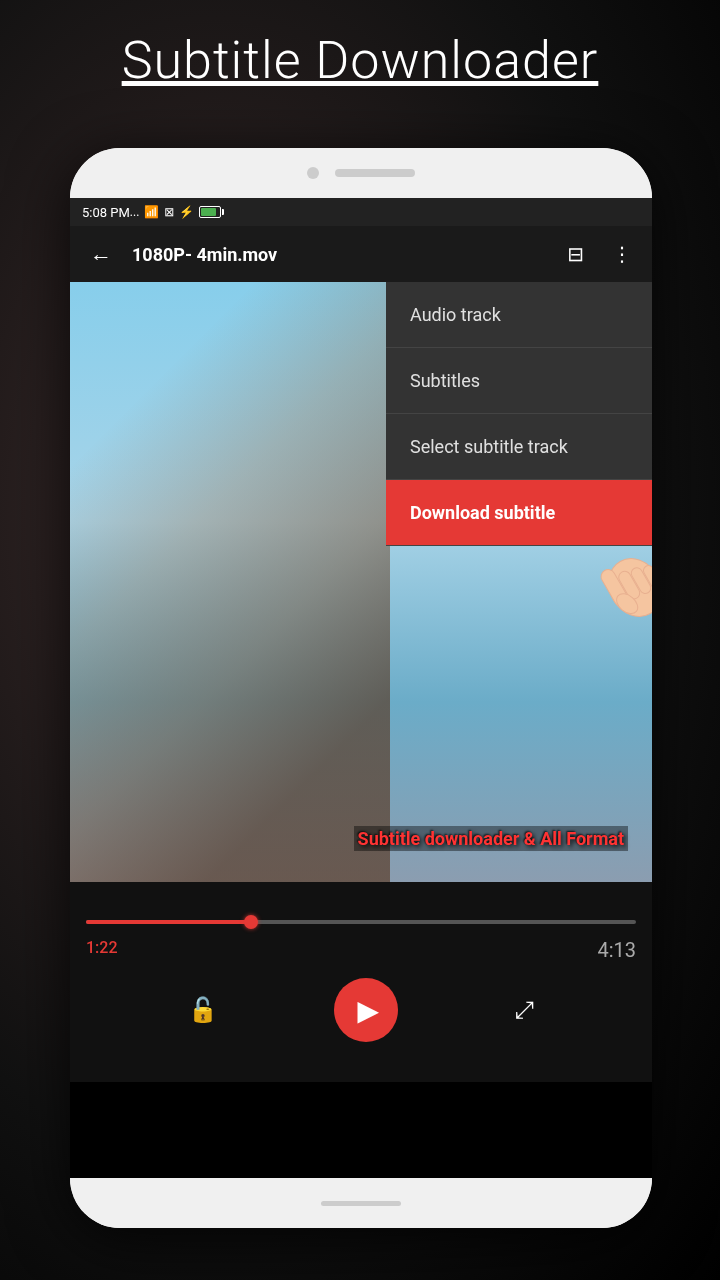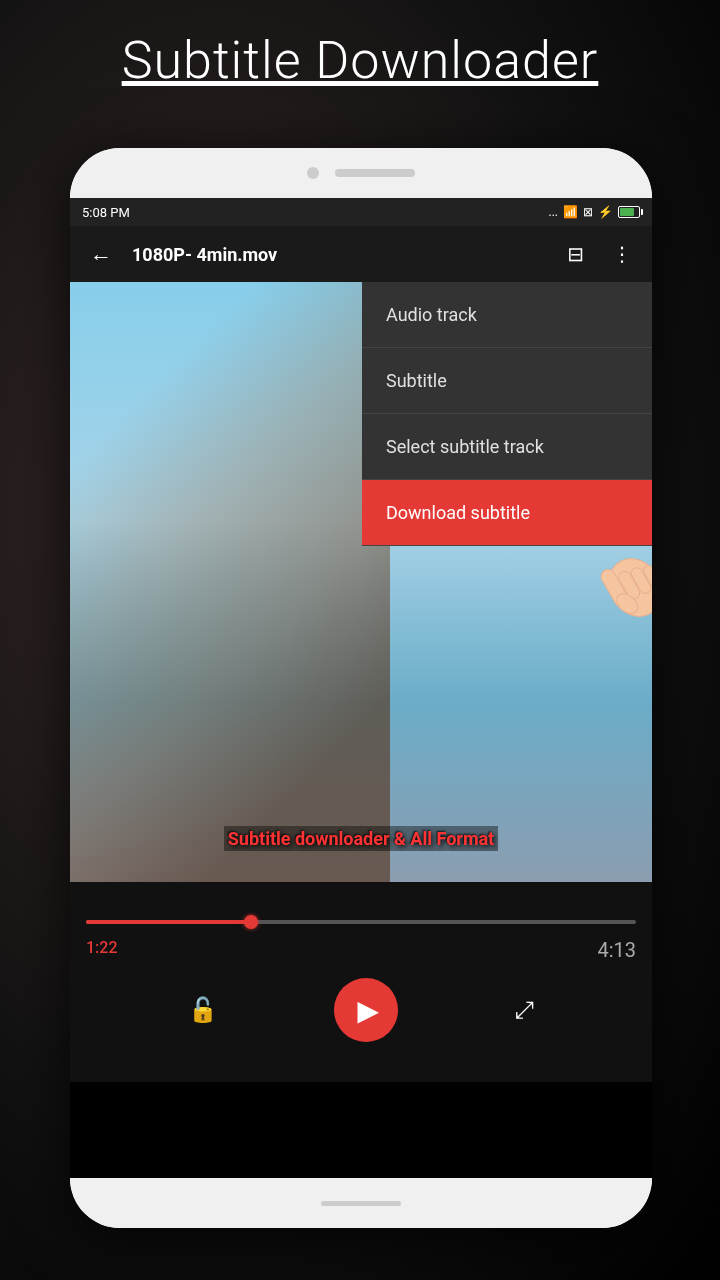--- a/index.html
+++ b/index.html
@@ -77,21 +77,20 @@
       position: relative;
       overflow: hidden;
     }
 
     
     .status-bar {
       height: 28px;
       background: #222;
       display: flex;
       align-items: center;
-      justify-content: space-between;
       padding: 0 12px;
       color: #fff;
       font-size: 13px;
     }
     .status-right {
       display: flex;
       align-items: center;
       gap: 5px;
       font-size: 12px;
     }
@@ -171,55 +170,56 @@
       width: 55%;
       height: 100%;
       background: linear-gradient(135deg, transparent 20%, rgba(150,100,60,0.3) 40%, rgba(120,80,50,0.5) 60%, rgba(90,60,40,0.7) 80%);
     }
 
     
     .subtitle-overlay {
       position: absolute;
       bottom: 30px;
       left: 0; right: 0;
-      text-align: center;
-      padding: 0 32px;
+      text-align: right;
+      padding: 0 24px;
     }
     .subtitle-text {
       color: #ff3333;
       font-size: 18px;
       font-weight: 700;
       text-shadow: 2px 2px 4px rgba(0,0,0,0.8), -1px -1px 2px rgba(0,0,0,0.8);
       line-height: 1.5;
     }
     .subtitle-text span {
       background: rgba(0,0,0,0.4);
       padding: 2px 4px;
     }
 
     
     .dropdown-menu {
       position: absolute;
       top: 0;
       right: 0;
-      width: 290px;
+      width: 266px;
       background: #333;
       z-index: 10;
       border-radius: 0 0 0 4px;
     }
     .dropdown-item {
       padding: 22px 24px;
       color: #e0e0e0;
       font-size: 18px;
       cursor: pointer;
       border-bottom: 1px solid #444;
     }
     .dropdown-item.active {
       background: #e53935;
       color: #fff;
+      font-weight: bold;
     }
 
     
     .hand-pointer {
       position: absolute;
       right: -30px;
       top: 230px;
       width: 100px;
       height: 120px;
       z-index: 11;
@@ -371,21 +371,21 @@
         <div class="subtitle-text">
           <span>Subtitle downloader &amp; All Format</span><br>
         </div>
       </div>
 
       <div class="dropdown-menu">
         <div class="dropdown-item">
           <span>Audio track</span>
         </div>
         <div class="dropdown-item">
-          <span>Subtitle</span>
+          <span>Subtitles</span>
         </div>
         <div class="dropdown-item">
           <span>Select subtitle track</span>
         </div>
         <div class="dropdown-item active">
           <span>Download subtitle</span>
         </div>
       </div>
 
       <div class="hand-pointer">

